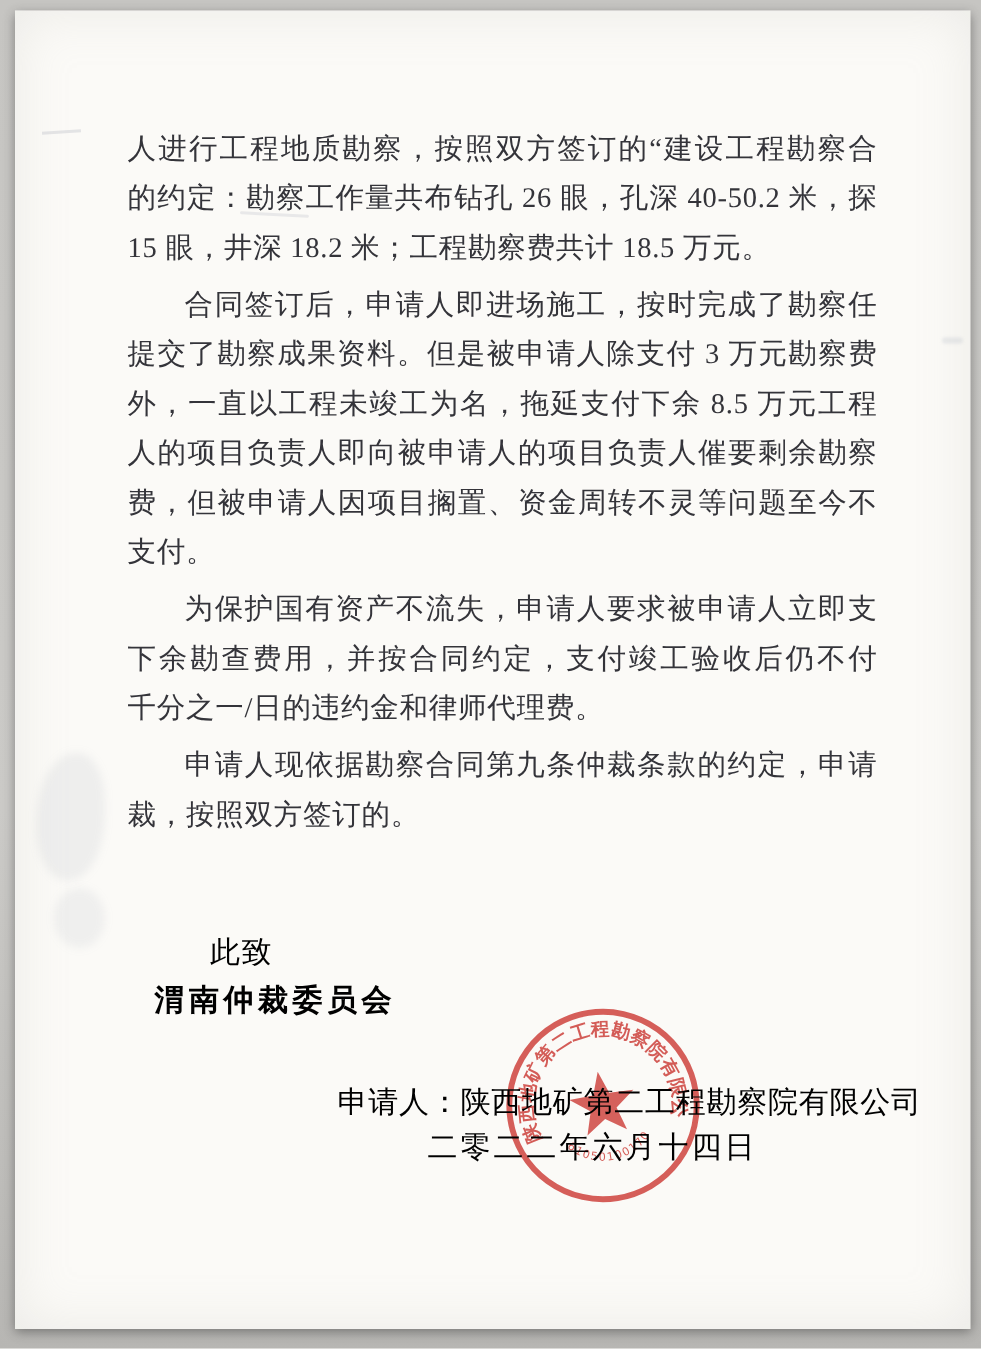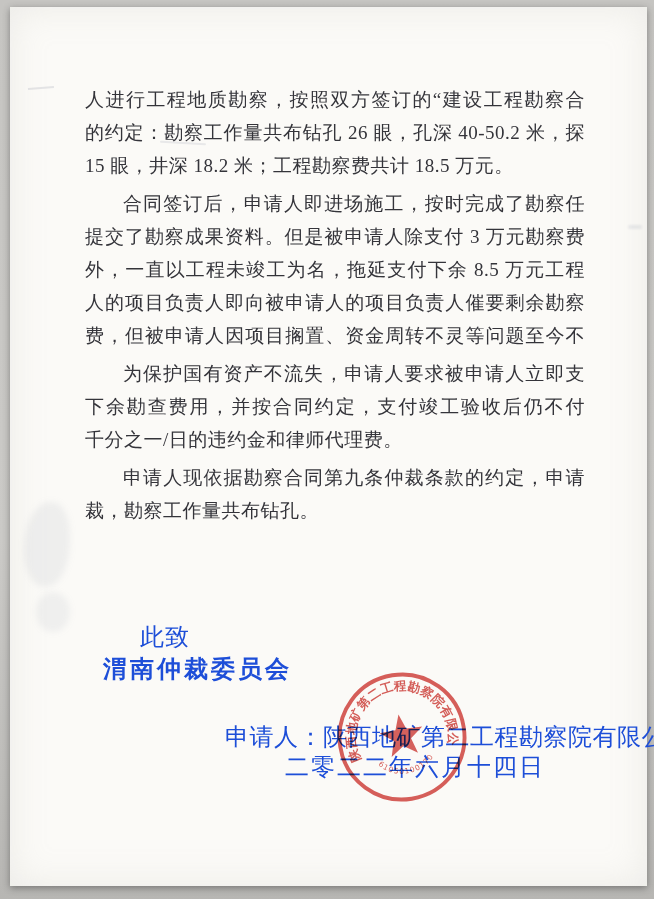--- a/index.html
+++ b/index.html
@@ -18,21 +18,21 @@
   
   .bodytext {
     position: absolute; left: 75px; top: 76px; width: 500px;
     font-size: 19px; line-height: 33px; color: #34343a;
     letter-spacing: 0.5px;
   }
   .para { margin: 0 0 5px 0; }
   .line { width: 100%; height: 33px; white-space: nowrap; }
   .line.j { text-align: justify; text-align-last: justify; white-space: normal; overflow: hidden; }
   .line.ind { text-indent: 38px; }
-  .closing, .sigline { position: absolute; font-size: 24px; color: #1d4ed8; letter-spacing: 1px; white-space: nowrap; }
+  .closing, .sigline { position: absolute; font-size: 20px; color: #000000; letter-spacing: 1px; white-space: nowrap; }
   .salute   { left: 130px; top: 614px; }
   .recipient{ left: 93px;  top: 646px; letter-spacing: 3px; font-weight: bold; }
   .applicant{ left: 215px; top: 714px; letter-spacing: 0.5px; text-align: right; }
   .dateline { left: 275px; top: 744px; letter-spacing: 2px; }
   
   .stamp {
     position: absolute; left: 321px; top: 659px;
     width: 142px; height: 142px;
     transform: rotate(-9deg);
     mix-blend-mode: multiply;
@@ -62,29 +62,30 @@
       <div class="line j">人进行工程地质勘察，按照双方签订的“建设工程勘察合同”</div>
       <div class="line j">的约定：勘察工作量共布钻孔 26 眼，孔深 40-50.2 米，探井</div>
       <div class="line">15 眼，井深 18.2 米；工程勘察费共计 18.5 万元。</div>
     </div>
     <div class="para">
       <div class="line j ind">合同签订后，申请人即进场施工，按时完成了勘察任务，</div>
       <div class="line j">提交了勘察成果资料。但是被申请人除支付 3 万元勘察费</div>
       <div class="line j">外，一直以工程未竣工为名，拖延支付下余 8.5 万元工程勘</div>
       <div class="line j">人的项目负责人即向被申请人的项目负责人催要剩余勘察</div>
       <div class="line j">费，但被申请人因项目搁置、资金周转不灵等问题至今不能</div>
+      <div class="line">支付。</div>
     </div>
     <div class="para">
       <div class="line j ind">为保护国有资产不流失，申请人要求被申请人立即支付</div>
       <div class="line j">下余勘查费用，并按合同约定，支付竣工验收后仍不付款，</div>
       <div class="line">千分之一/日的违约金和律师代理费。</div>
     </div>
     <div class="para">
       <div class="line j ind">申请人现依据勘察合同第九条仲裁条款的约定，申请仲</div>
-      <div class="line">裁，勘察工作量共布钻孔。</div>
+      <div class="line">裁，按照双方签订的。</div>
     </div>
   </div>
 
   <div class="closing salute">此致</div>
   <div class="closing recipient">渭南仲裁委员会</div>
 
   <div class="sigline applicant"><span>申请人：</span><span>陕西地矿第二工程勘察院有限公司</span></div>
   <div class="sigline dateline">二零二二年六月十四日</div>
 
   <svg class="stamp" viewBox="0 0 200 200" xmlns="http://www.w3.org/2000/svg">

